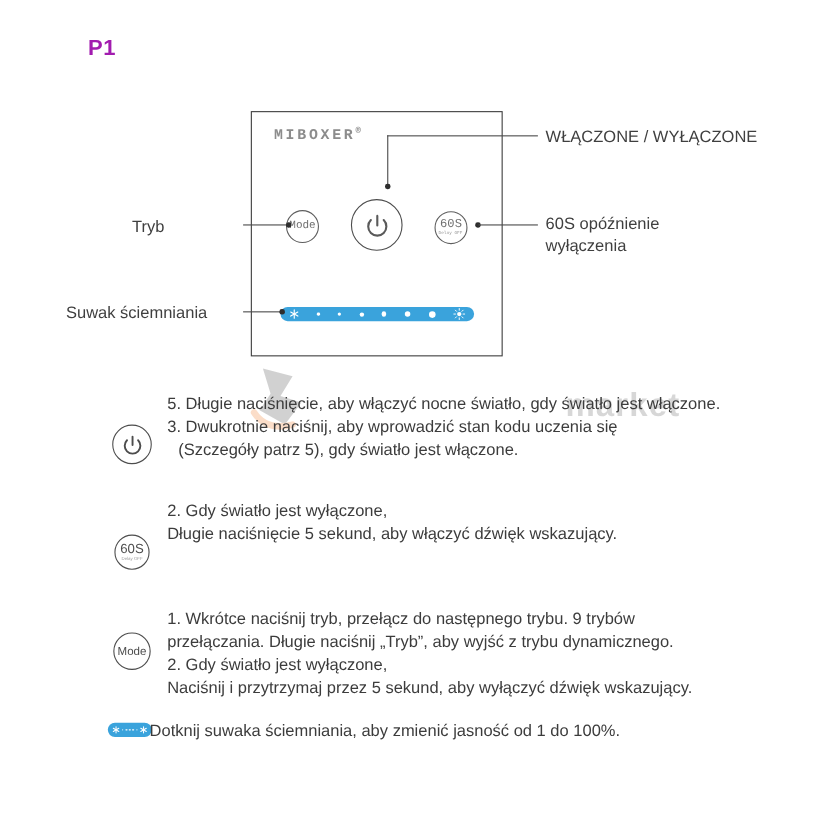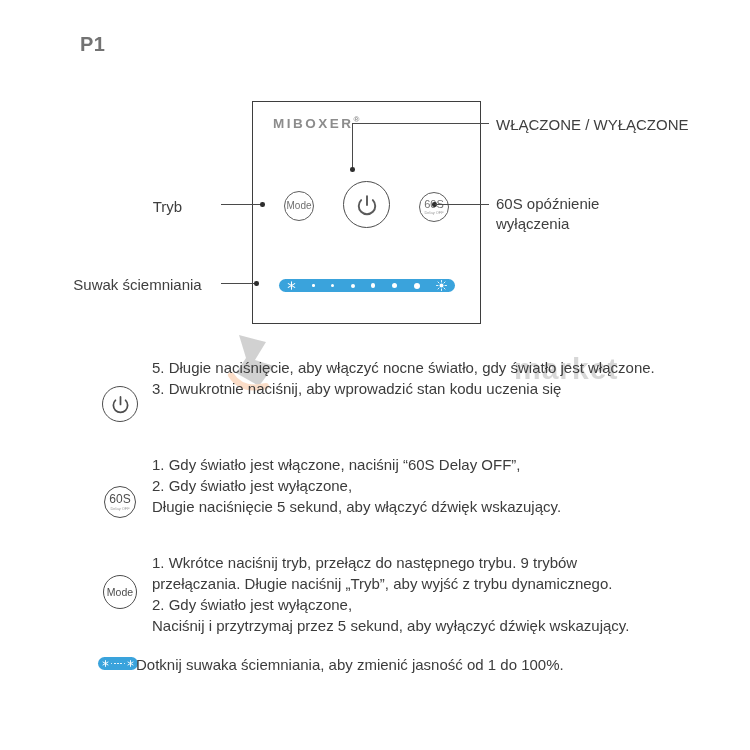--- a/index.html
+++ b/index.html
@@ -3,21 +3,21 @@
 <meta charset="utf-8">
 <style>
   html,body{margin:0;padding:0;background:#fff;}
   #canvas{
     position:relative;width:750px;height:750px;background:#ffffff;overflow:hidden;
     font-family:"Liberation Sans", sans-serif;color:#3f3f3f;
   }
   .abs{position:absolute;}
 
   
-  .page-title{font-size:20px;font-weight:bold;color:#737373;letter-spacing:.5px;}
+  .page-title{font-size:20px;font-weight:bold;color:#a21caf;letter-spacing:.5px;}
 
   
   .wm-word1{font-size:52px;font-weight:bold;color:rgba(242,146,75,.26);letter-spacing:1px;}
   .wm-word2{font-size:30px;font-weight:bold;color:rgba(110,110,110,.28);letter-spacing:1px;}
   .wm-logo{opacity:.30;}
 
   
   .panel{
     width:229px;height:223px;background:#fff;border:1.5px solid #3e3e3e;box-sizing:border-box;
   }
@@ -35,21 +35,21 @@
     background:#3AA3DC;border-radius:7px;display:flex;align-items:center;
     justify-content:space-between;box-sizing:border-box;padding:0 8px;
   }
   .dot{background:#fff;border-radius:50%;display:block;}
 
   
   .cl-h{background:#4a4a4a;height:1.3px;}
   .cl-v{background:#4a4a4a;width:1.3px;}
   .cl-dot{width:4.5px;height:4.5px;border-radius:50%;background:#2e2e2e;}
   .callout{font-size:15px;color:#3f3f3f;line-height:20px;}
-  .r-align{text-align:center;}
+  .r-align{text-align:left;}
 
   
   .instr{font-size:15px;line-height:21px;color:#3c3c3c;}
   .instr .indent{padding-left:10px;}
   .row-icon{border:1.5px solid #4d4d4d;}
   .mini-pill{
     background:#3AA3DC;border-radius:7px;display:flex;align-items:center;
     justify-content:space-between;box-sizing:border-box;padding:0 4px;
   }
 </style>
@@ -61,21 +61,21 @@
   <div class="abs page-title" style="left:80px;top:33px;">P1</div>
 
   <div class="abs wm-logo" style="left:224px;top:330px;">
     <svg width="62" height="64" viewBox="0 0 62 64">
       <path d="M15 5 L42 12 L31 30 L50 36 L35 56 L12 43 L22 28 Z" fill="#6b6b6b"></path>
       <path d="M7 45 Q18 62 42 56" stroke="#F2924B" stroke-width="6" fill="none" stroke-linecap="round"></path>
     </svg>
   </div>
   <div class="abs wm-word2" style="left:514px;top:352px;">market</div>
 
-  <div class="abs panel" style="left:252px;top:101px;">
+  <div class="abs panel" style="left:228px;top:101px;font-family:Liberation Mono, monospace;">
 
     <div class="abs brand" style="left:20px;top:13px;">
       <span>MIBOXER</span><sup>®</sup>
     </div>
 
     <div class="abs circle-btn" style="left:31px;top:89px;width:30px;height:30px;">
       <span class="mode-text">Mode</span>
     </div>
 
     <div class="abs circle-btn" style="left:90px;top:79px;width:47px;height:47px;border-color:#4c4c4c;">
@@ -148,28 +148,28 @@
     <span style="display:flex;">
       <svg width="19" height="19" viewBox="0 0 24 24" fill="none" stroke="#4d4d4d" stroke-width="2.2" stroke-linecap="round">
         <path d="M18.36 6.64a9 9 0 1 1-12.73 0"></path>
         <line x1="12" y1="2.5" x2="12" y2="12"></line>
       </svg>
     </span>
   </div>
   <div class="abs instr" style="left:152px;top:357px;width:590px;">
     <div>5. Długie naciśnięcie, aby włączyć nocne światło, gdy światło jest włączone.</div>
     <div>3. Dwukrotnie naciśnij, aby wprowadzić stan kodu uczenia się</div>
+    <div class="indent">(Szczegóły patrz 5), gdy światło jest włączone.</div>
   </div>
 
   <div class="abs circle-btn row-icon" style="left:104px;top:486px;width:32px;height:32px;">
     <span class="s60-text" style="font-size:12px;color:#4d4d4d;">60S</span>
     <span class="s60-sub">Delay OFF</span>
   </div>
   <div class="abs instr" style="left:152px;top:454px;width:590px;">
-    <div>1. Gdy światło jest włączone, naciśnij “60S Delay OFF”,</div>
     <div>2. Gdy światło jest wyłączone,</div>
     <div>Długie naciśnięcie 5 sekund, aby włączyć dźwięk wskazujący.</div>
   </div>
 
   <div class="abs circle-btn row-icon" style="left:103px;top:575px;width:34px;height:34px;">
     <span class="mode-text" style="font-size:10.5px;color:#4d4d4d;">Mode</span>
   </div>
   <div class="abs instr" style="left:152px;top:552px;width:600px;">
     <div>1. Wkrótce naciśnij tryb, przełącz do następnego trybu. 9 trybów</div>
     <div>przełączania. Długie naciśnij „Tryb”, aby wyjść z trybu dynamicznego.</div>

